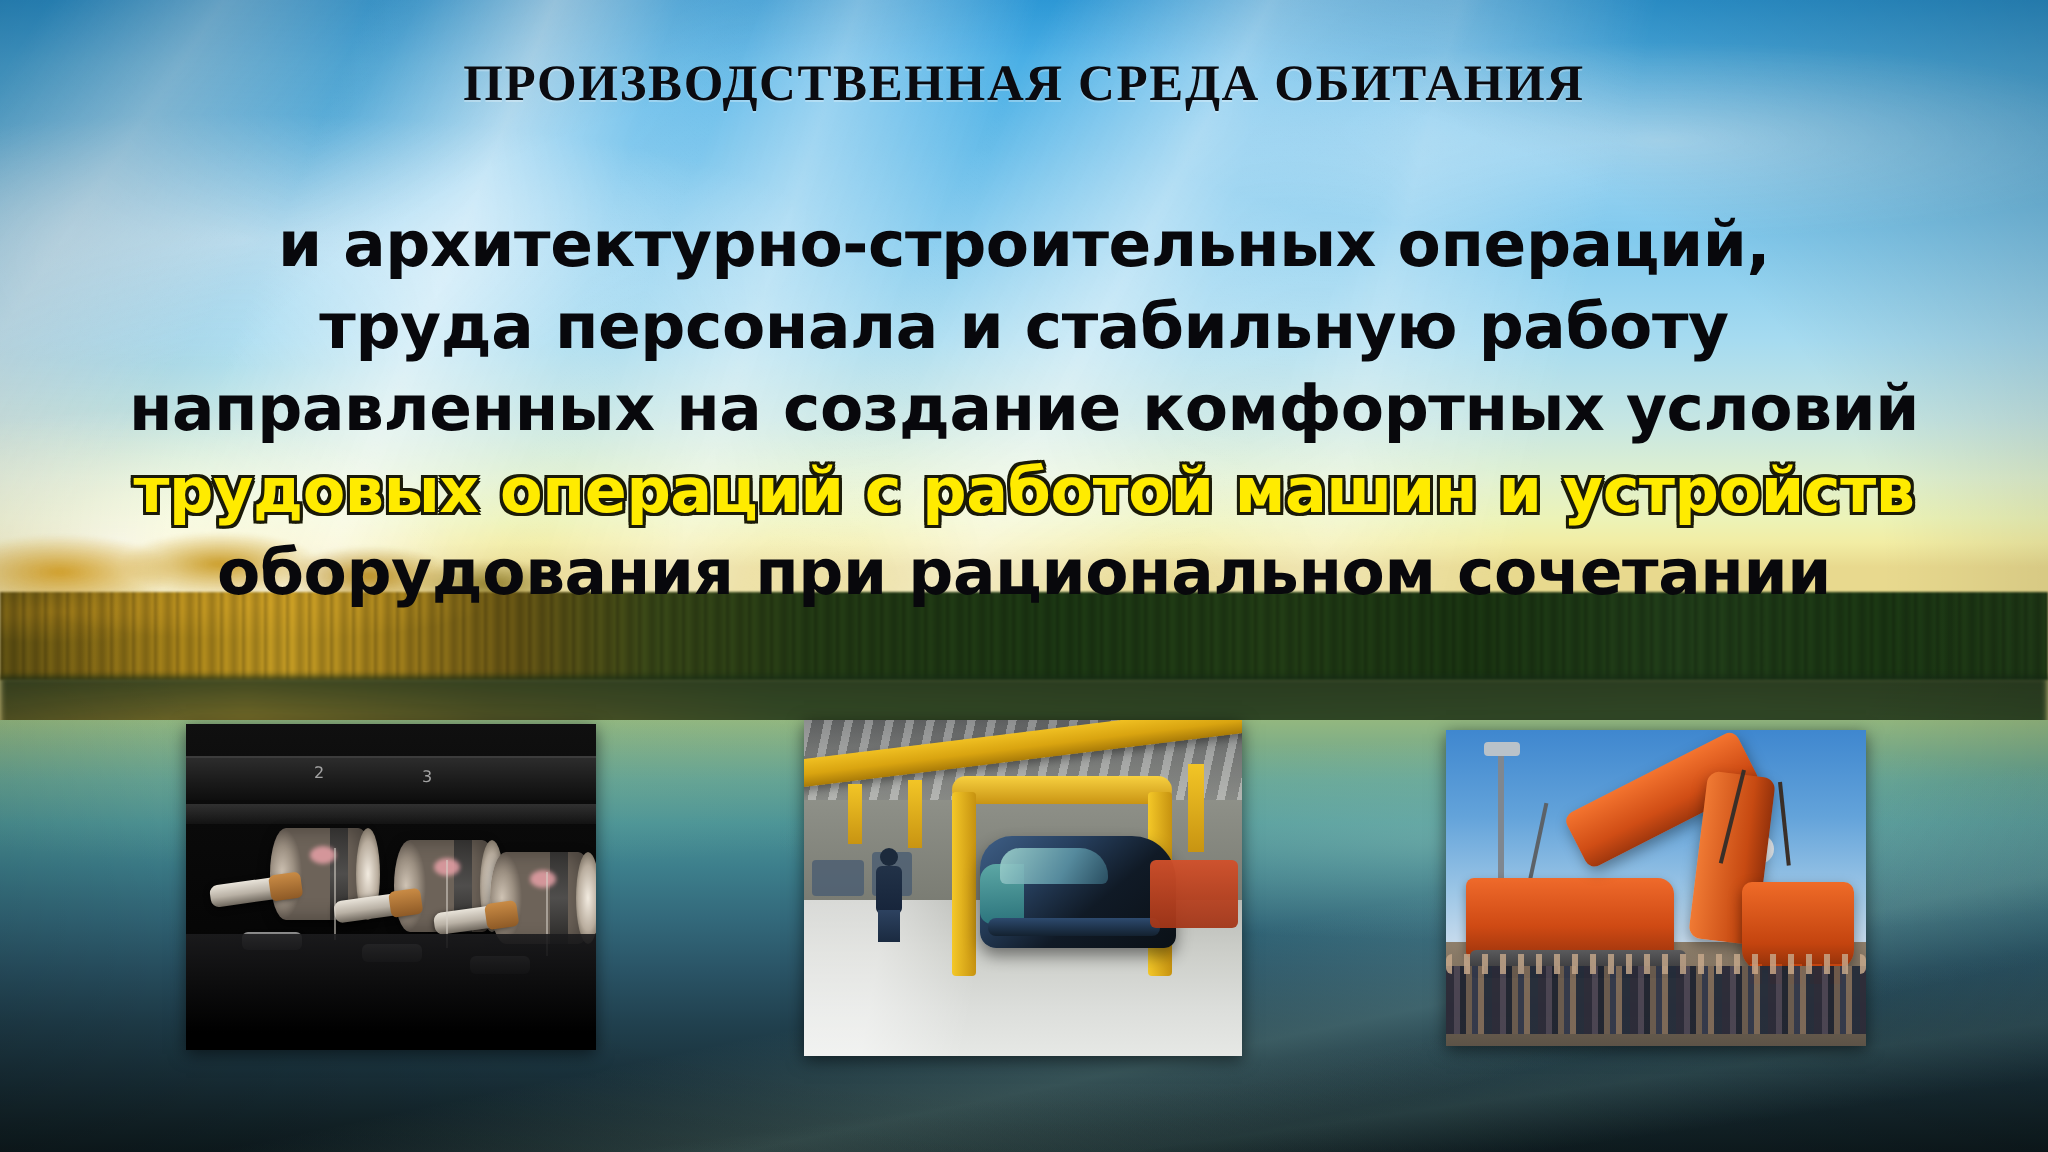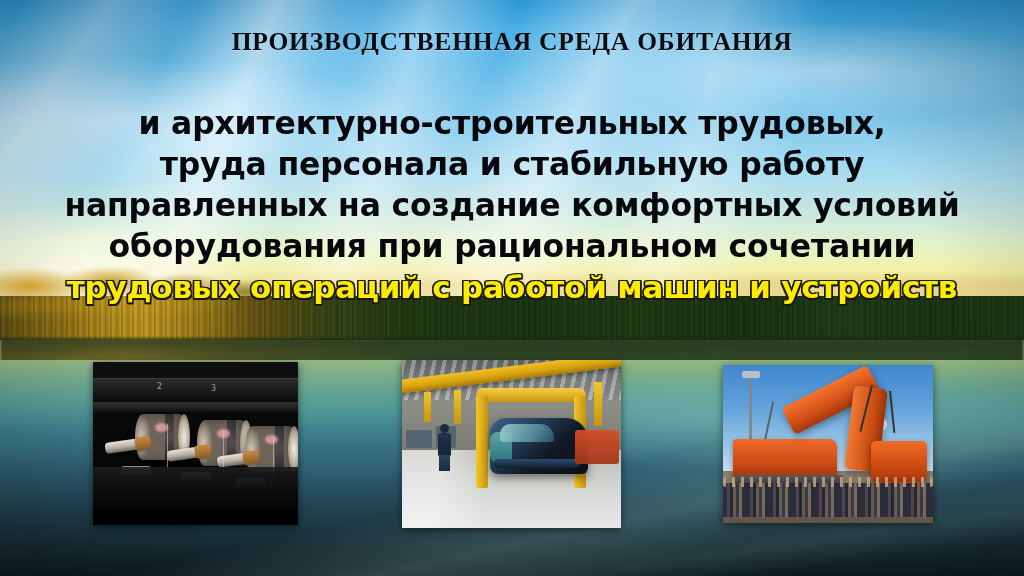--- a/index.html
+++ b/index.html
@@ -325,25 +325,25 @@
     <div class="treeline"></div>
     <div class="reflectline"></div>
     <div class="water"></div>
     <div class="water-sheen"></div>
     <div class="vignette"></div>
   </div>
 
   <div class="title">ПРОИЗВОДСТВЕННАЯ СРЕДА ОБИТАНИЯ</div>
 
   <div class="body-block">
-    <div class="body-line">и архитектурно-строительных трудовых,</div>
+    <div class="body-line">и архитектурно-строительных операций,</div>
     <div class="body-line">труда персонала и стабильную работу</div>
     <div class="body-line">направленных на создание комфортных условий</div>
+    <div class="body-line highlight">трудовых операций с работой машин и устройств</div>
     <div class="body-line">оборудования при рациональном сочетании</div>
-    <div class="body-line highlight">трудовых операций с работой машин и устройств</div>
   </div>
 
   <div class="photo" id="photo-1">
     <div class="frame">
       <div class="p1-scene">
         <div class="p1-rail"></div>
         <div class="p1-rail2"></div>
 
         <div class="p1-num" style="left:64px; top:20px;">2</div>
         <div class="p1-num" style="left:118px; top:22px;">3</div>

